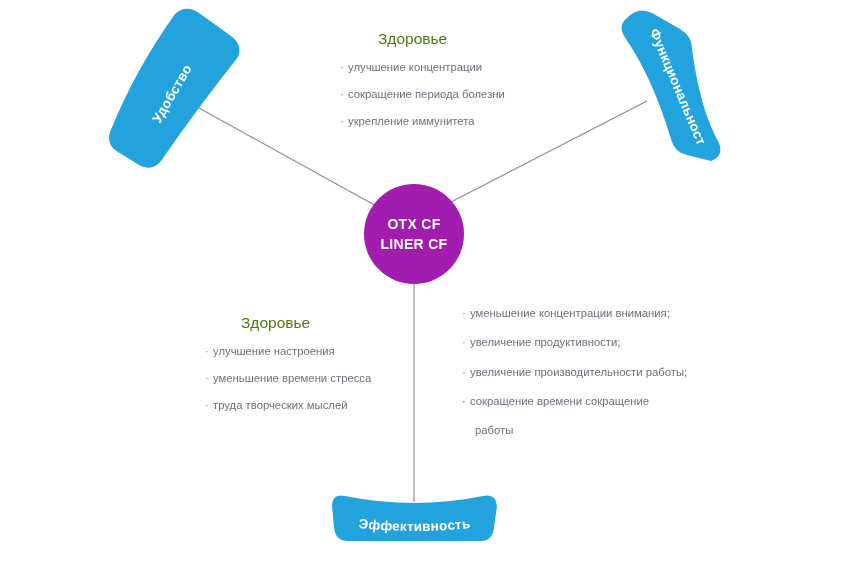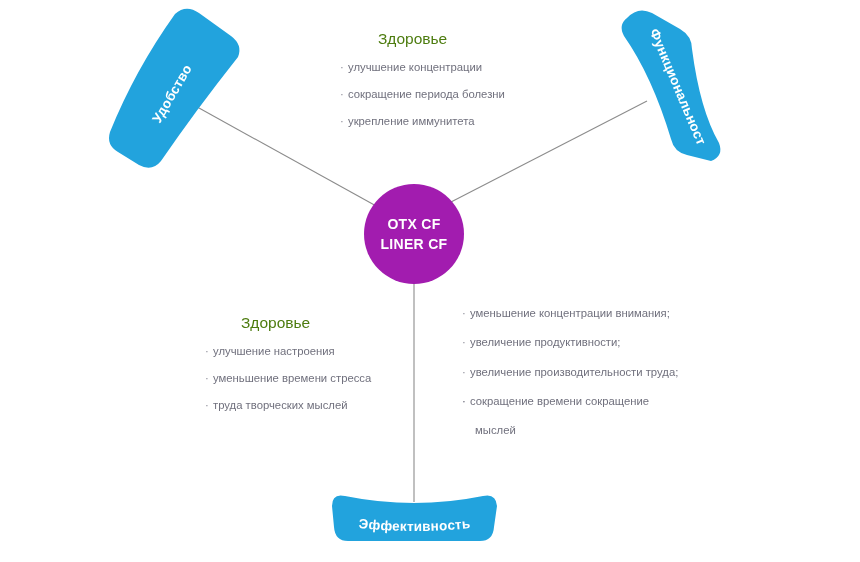--- a/index.html
+++ b/index.html
@@ -224,28 +224,28 @@
       <li>
         <span class="dot">·</span>
         <span>уменьшение концентрации внимания;</span>
       </li>
       <li>
         <span class="dot">·</span>
         <span>увеличение продуктивности;</span>
       </li>
       <li>
         <span class="dot">·</span>
-        <span>увеличение производительности труда;</span>
+        <span>увеличение производительности работы;</span>
       </li>
       <li>
         <span class="dot">·</span>
       </li>
       <li>
         <span class="dot">·</span>
         <span>сокращение времени сокращение</span>
       </li>
       <li class="cont">
-        <span>мыслей</span>
+        <span>работы</span>
       </li>
     </ul>
   </div>
 
 </div>
 
 </body></html>

